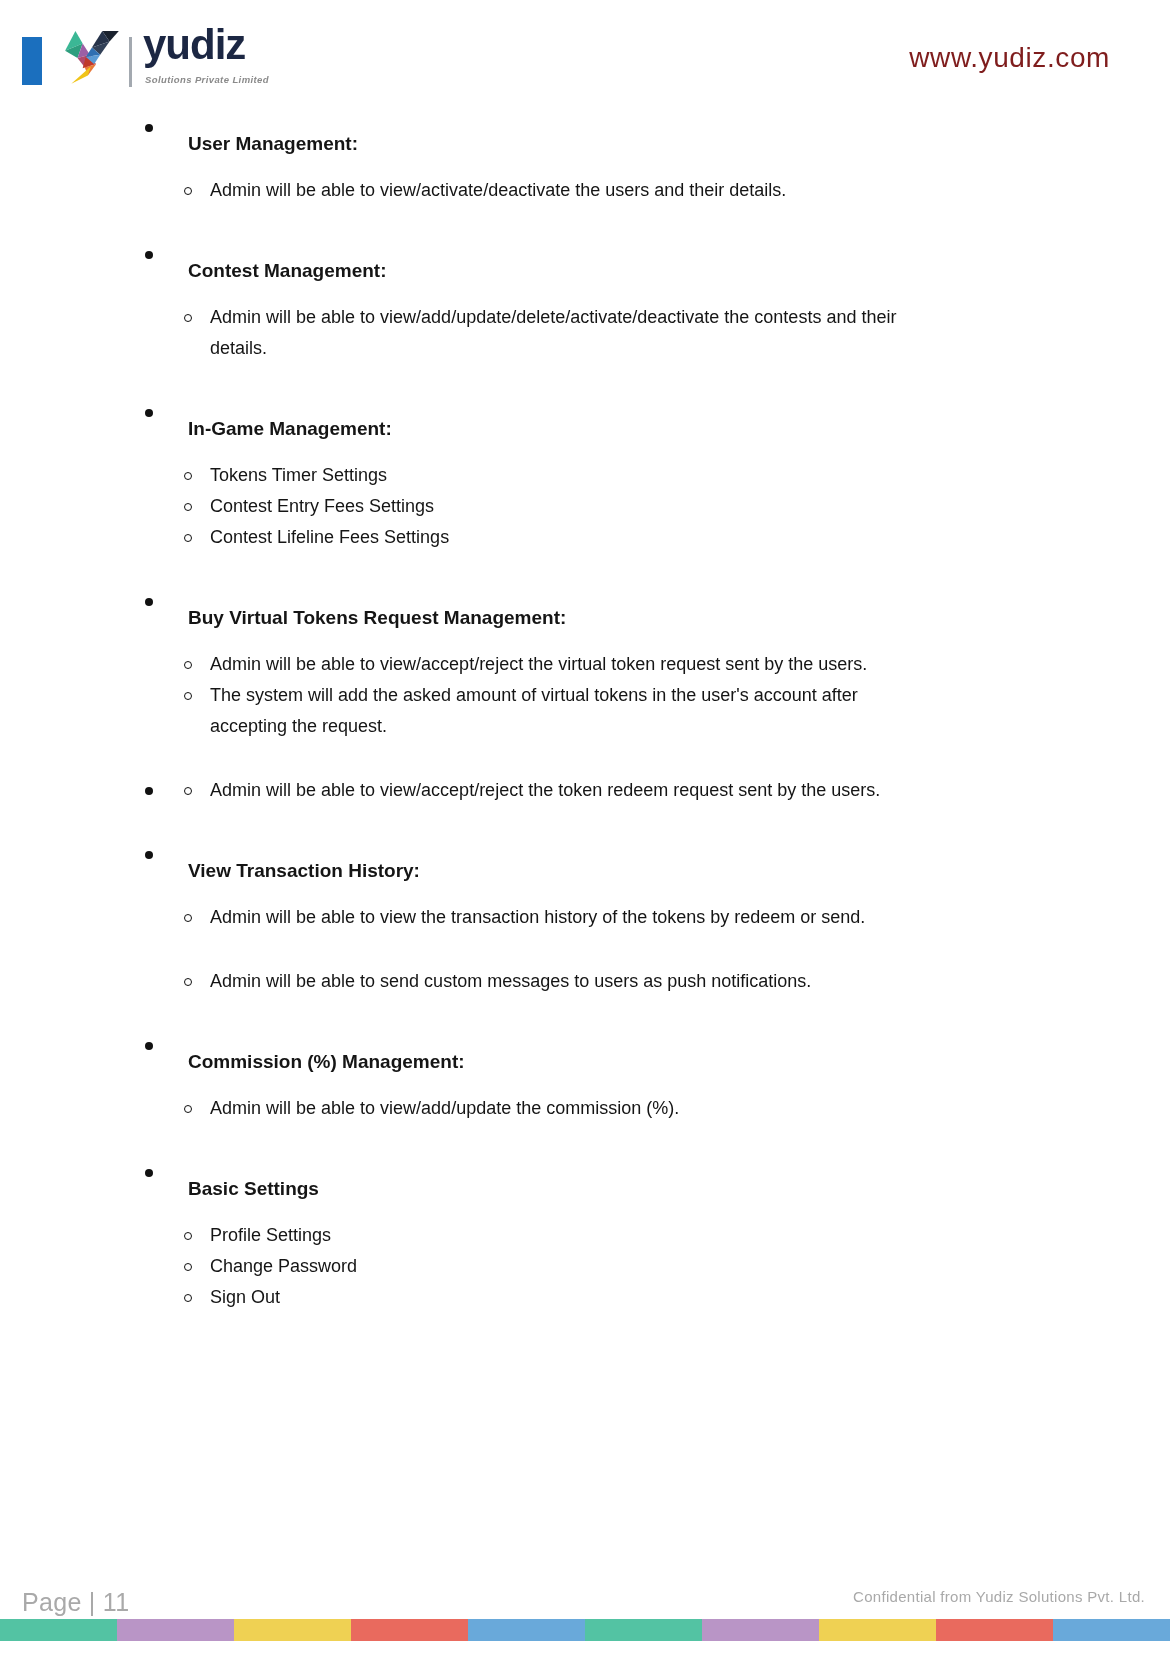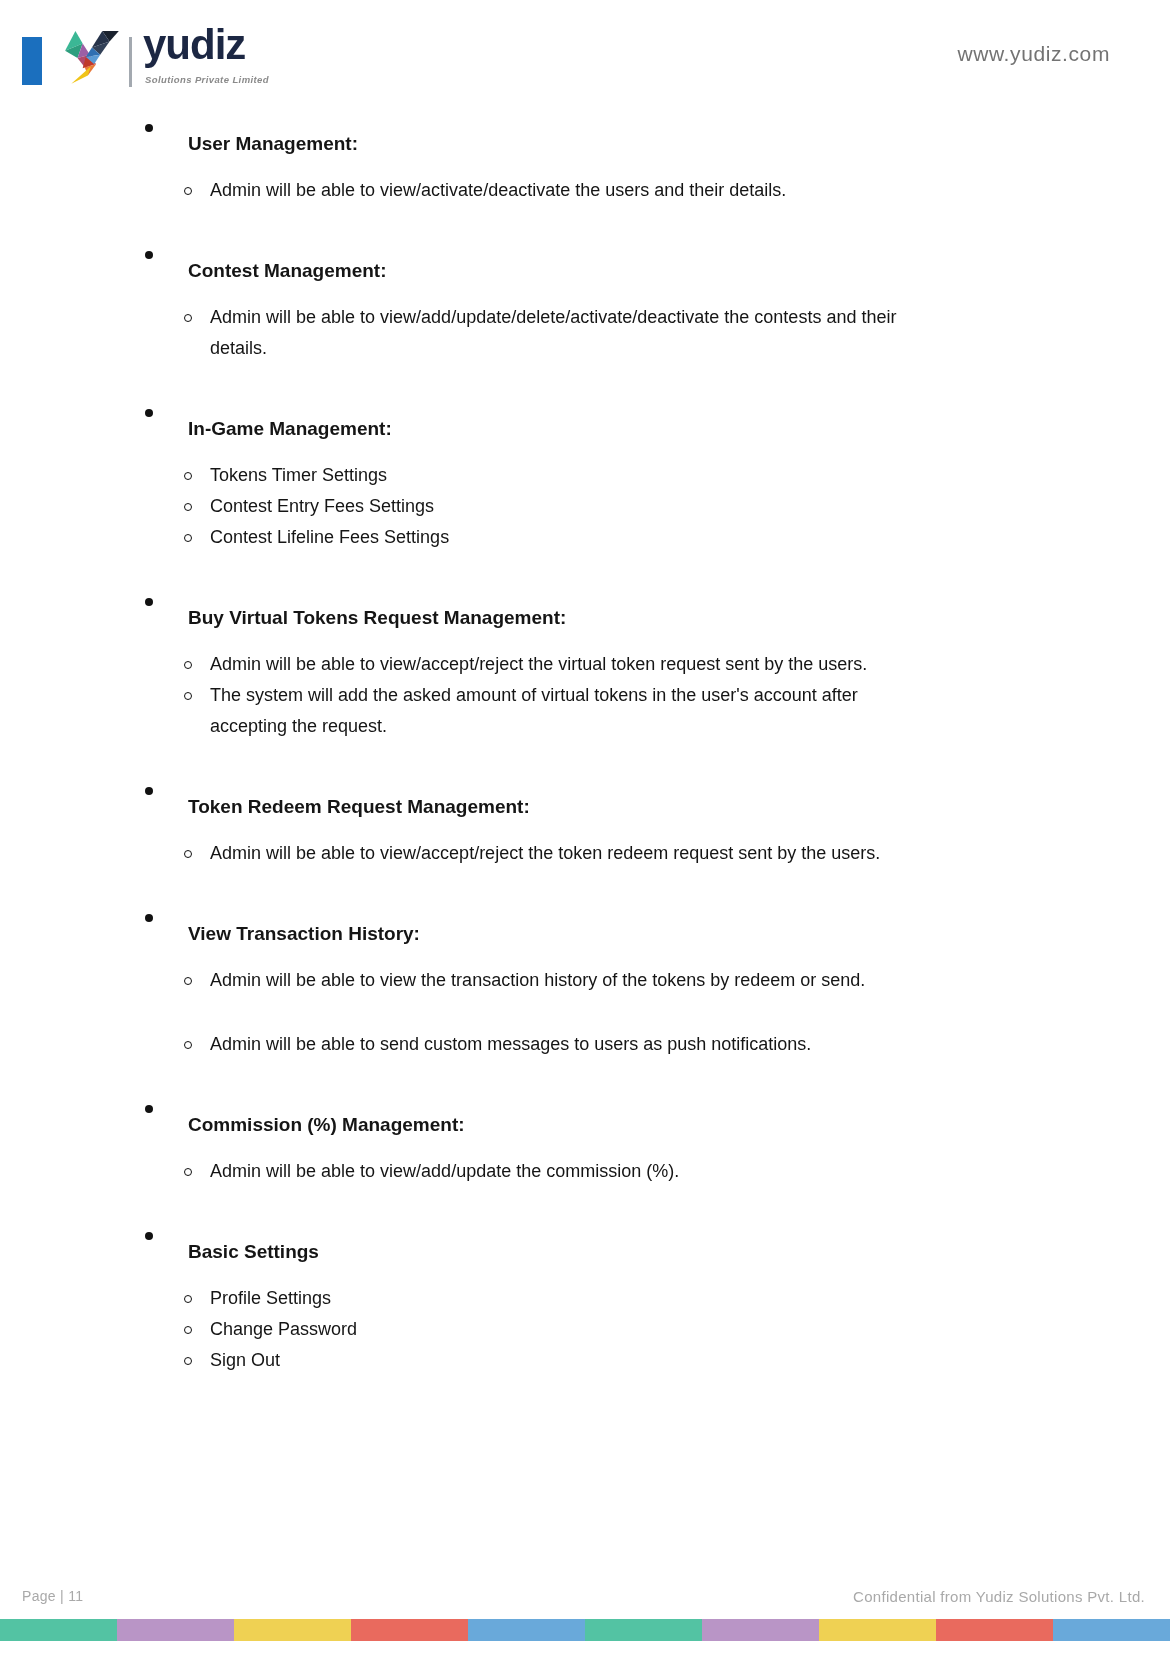--- a/index.html
+++ b/index.html
@@ -31,21 +31,21 @@
     font-size: 42px; font-weight: bold; letter-spacing: -1px;
     color: #1c2743; line-height: 1;
   }
   .tagline {
     position: absolute; left: 127px; top: 74px; width: 126px;
     font-size: 9.5px; font-weight: bold; font-style: italic;
     letter-spacing: 0.4px; color: #8a8a8a; text-align: right;
   }
   .website {
     position: absolute; right: 60px; top: 42px;
-    font-size: 21px; letter-spacing: 0.6px; color: #737373;
+    font-size: 28px; letter-spacing: 0.6px; color: #7f1d1d;
     text-decoration: none;
   }
 
   
   .content { position: absolute; left: 145px; top: 112px; width: 920px; }
   .content section { margin-bottom: 33px; }
   .h-line { display: flex; }
   .h-line h3 {
     margin: 16px; font-size: 19px; font-weight: bold;
     line-height: 31px; color: #151515;
@@ -63,21 +63,21 @@
   }
   .marker .ring {
     display: block; position: absolute; left: 2px; top: 12px;
     width: 8px; height: 8px; border-radius: 50%;
     border: 1.6px solid #111; background: transparent;
   }
 
   
   .footer-page {
     position: absolute; left: 22px; top: 1588px;
-    font-size: 14px; color: #a9a9a9; letter-spacing: 0.3px;
+    font-size: 25px; color: #a9a9a9; letter-spacing: 0.3px;
   }
   .footer-conf {
     position: absolute; right: 25px; top: 1588px;
     font-size: 15px; color: #a9a9a9; letter-spacing: 0.3px;
   }
   .stripe {
     position: absolute; left: 0; top: 1619px;
     width: 100%; height: 22px; display: flex;
   }
   .stripe .seg { flex: 1 1 0; height: 100%; }
@@ -194,21 +194,20 @@
         <p>The system will add the asked amount of virtual tokens in the user's account after
 accepting the request.</p>
       </div>
     </section>
 
     <section>
       <div class="h-line">
         <span class="marker">
             <i class="dot"></i>
           </span>
-        <h3>Token Redeem Request Management:</h3>
       </div>
       <div class="li">
         <span class="marker">
             <i class="ring"></i>
           </span>
         <p>Admin will be able to view/accept/reject the token redeem request sent by the users.</p>
       </div>
     </section>
 
     <section>

